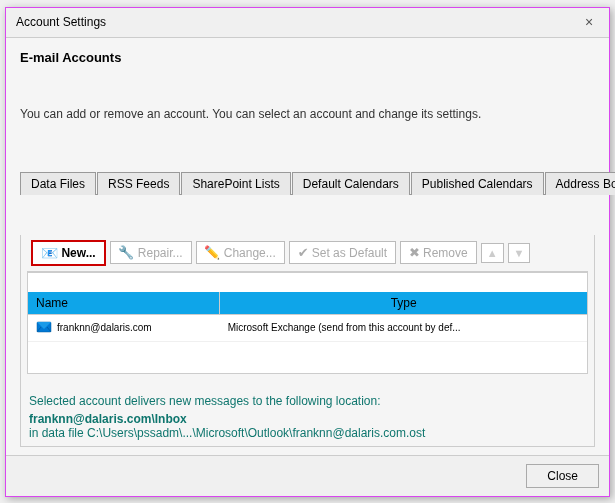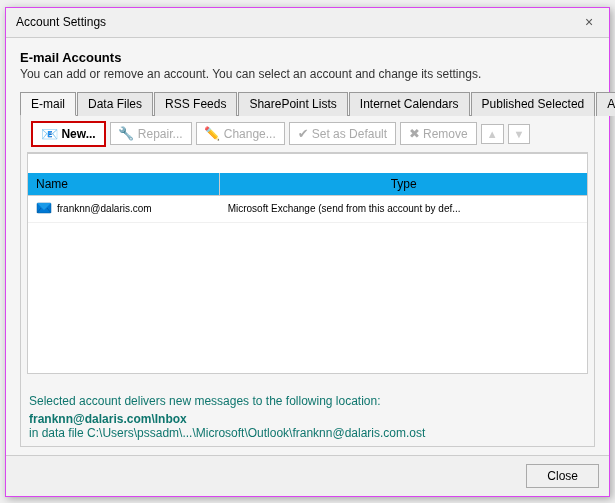--- a/index.html
+++ b/index.html
@@ -47,20 +47,21 @@
       color: #555;
       display: flex;
       align-items: center;
       justify-content: center;
     }
     .content {
       padding: 12px 14px 8px;
       flex: 1;
       display: flex;
       flex-direction: column;
+      gap: 40px;
     }
     .section-title {
       font-weight: bold;
       font-size: 13px;
       margin-bottom: 2px;
     }
     .section-desc {
       font-size: 12px;
       color: #333;
       margin-bottom: 10px;
@@ -212,26 +213,25 @@
   <div class="title-bar">
     <span class="title-bar-text">Account Settings</span>
     <button class="close-btn">×</button>
   </div>
 
   <div class="content">
     <div class="section-title">E-mail Accounts</div>
     <div class="section-desc">You can add or remove an account. You can select an account and change its settings.</div>
 
     <div class="tab-bar">
-      <div class="tab active">E-mail</div>
       <div class="tab">Data Files</div>
       <div class="tab">RSS Feeds</div>
       <div class="tab">SharePoint Lists</div>
-      <div class="tab">Internet Calendars</div>
-      <div class="tab">Published Selected</div>
+      <div class="tab">Default Calendars</div>
+      <div class="tab">Published Calendars</div>
       <div class="tab">Address Books</div>
     </div>
 
     <div class="main-area">
 
       <div class="toolbar">
         <button class="toolbar-btn new-btn">
           <span style="font-size:14px;">📧</span>
           <span>New...</span>
         </button>

